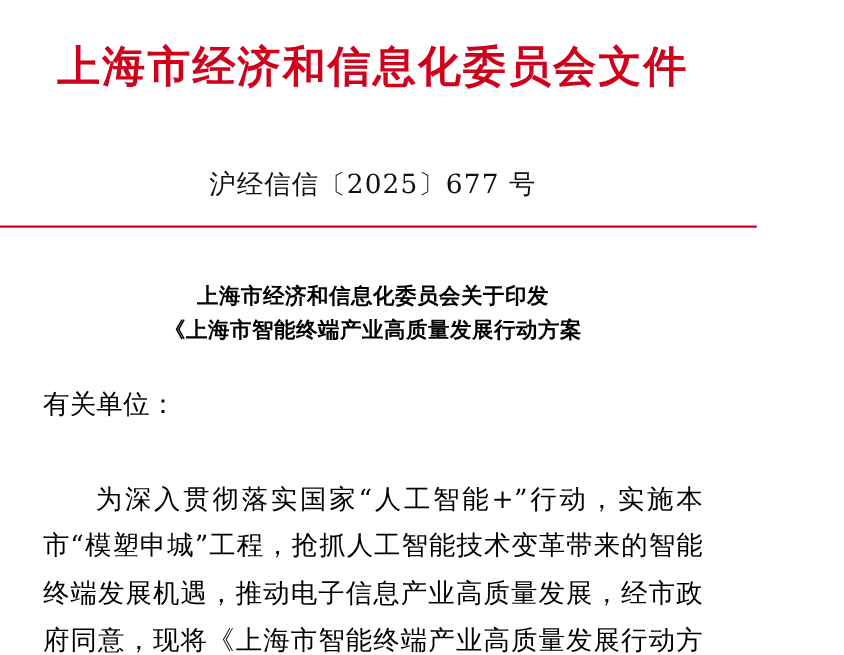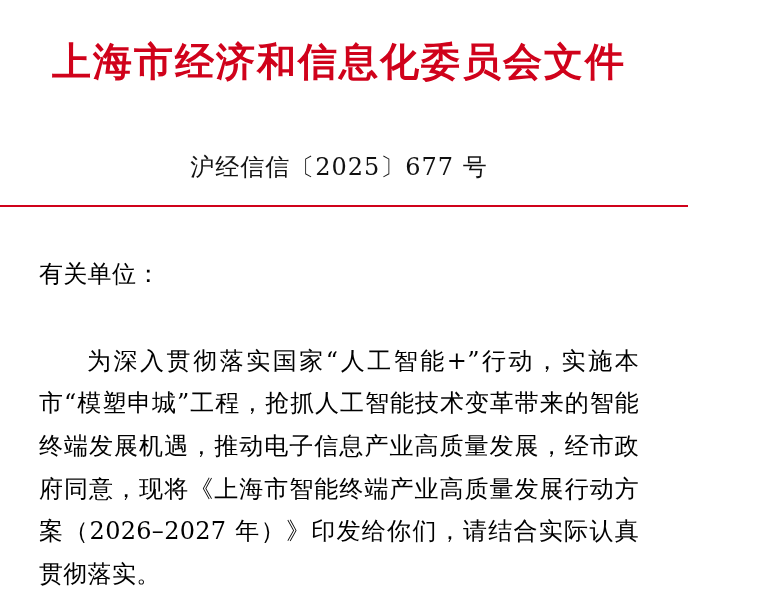--- a/index.html
+++ b/index.html
@@ -85,20 +85,22 @@
 
   <div class="doc-header">
     <div class="doc-header-title">上海市经济和信息化委员会文件</div>
   </div>
 
   <div class="doc-number">沪经信信〔2025〕677 号</div>
 
   <div class="red-rule"></div>
 
   <div class="doc-title">
+    <div>上海市经济和信息化委员会关于印发</div>
+    <div>《上海市智能终端产业高质量发展行动方案</div>
   </div>
 
   <div class="doc-body">
     <div class="salutation">有关单位：</div>
     <div class="para">为深入贯彻落实国家“人工智能+”行动，实施本市“模塑申城”工程，抢抓人工智能技术变革带来的智能终端发展机遇，推动电子信息产业高质量发展，经市政府同意，现将《上海市智能终端产业高质量发展行动方案（2026–2027 年）》印发给你们，请结合实际认真贯彻落实。</div>
   </div>
 
 </div>
 
 </body></html>

